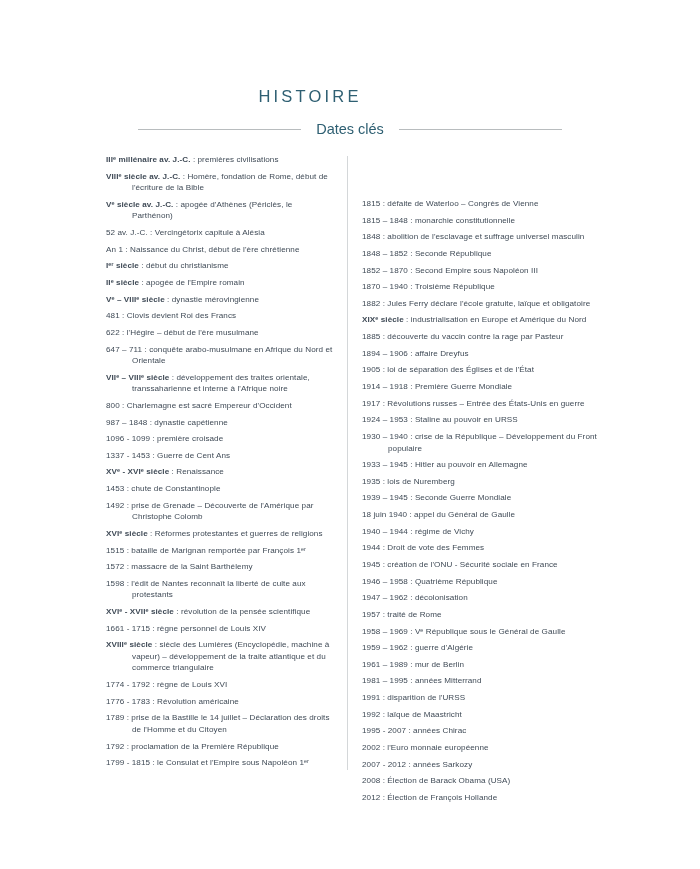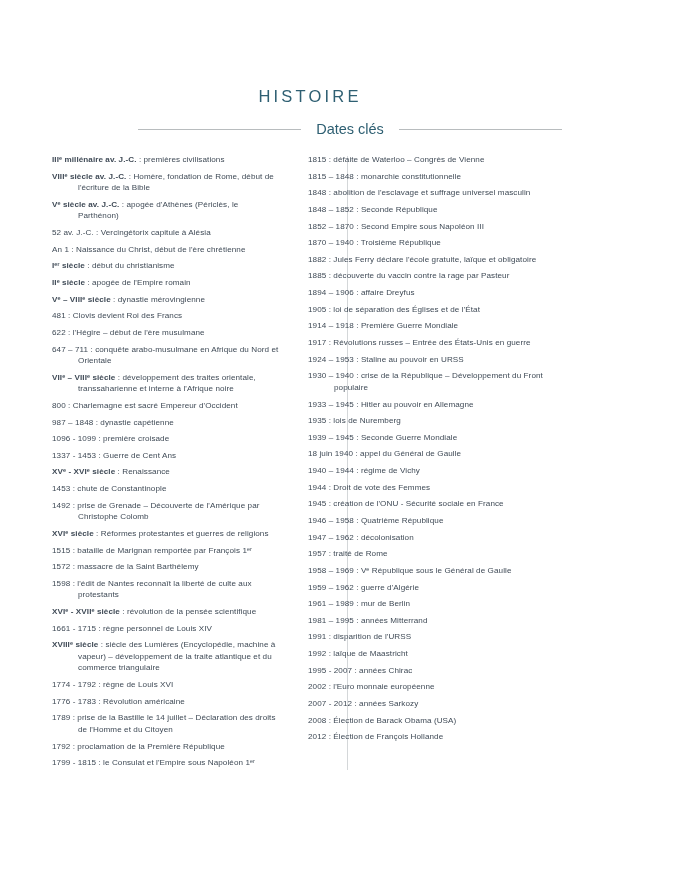--- a/index.html
+++ b/index.html
@@ -62,34 +62,35 @@
     left: 0;
     top: 154px;
     width: 700px;
     display: flex;
   }
   .col {
     box-sizing: border-box;
   }
   .col-left {
     width: 233px;
-    margin-left: 52px;
+    margin-left: 106px;
     padding-right: 4px;
   }
   .divider {
     position: absolute;
     left: 347px;
     top: 156px;
     width: 1px;
     height: 614px;
     background: #d4d7d9;
   }
   .col-right {
     width: 235px;
     margin-left: 23px;
+    margin-top: 44px;
   }
   .entry {
     display: block;
     color: #3f4a56;
     font-size: 8.1px;
     line-height: 11.55px;
     margin-bottom: 5.1px;
     text-indent: 0;
     padding-left: 26px;
     text-indent: -26px;
@@ -155,20 +156,21 @@
         <div class="entry"><span class="lead">1799 - 1815</span><span class="body"> : le Consulat et l'Empire sous Napoléon 1ᵉʳ</span></div>
       </div>
     <div class="col col-right" id="col-right">
         <div class="entry"><span class="lead">1815</span><span class="body"> : défaite de Waterloo – Congrès de Vienne</span></div>
         <div class="entry"><span class="lead">1815 – 1848</span><span class="body"> : monarchie constitutionnelle</span></div>
         <div class="entry"><span class="lead">1848</span><span class="body"> : abolition de l'esclavage et suffrage universel masculin</span></div>
         <div class="entry"><span class="lead">1848 – 1852</span><span class="body"> : Seconde République</span></div>
         <div class="entry"><span class="lead">1852 – 1870</span><span class="body"> : Second Empire sous Napoléon III</span></div>
         <div class="entry"><span class="lead">1870 – 1940</span><span class="body"> : Troisième République</span></div>
         <div class="entry"><span class="lead">1882</span><span class="body"> : Jules Ferry déclare l'école gratuite, laïque et obligatoire</span></div>
+        <div class="entry bold-lead"><span class="lead">XIXᵉ siècle</span><span class="body"> : industrialisation en Europe et Amérique du Nord</span></div>
         <div class="entry"><span class="lead">1885</span><span class="body"> : découverte du vaccin contre la rage par Pasteur</span></div>
         <div class="entry"><span class="lead">1894 – 1906</span><span class="body"> : affaire Dreyfus</span></div>
         <div class="entry"><span class="lead">1905</span><span class="body"> : loi de séparation des Églises et de l'État</span></div>
         <div class="entry"><span class="lead">1914 – 1918</span><span class="body"> : Première Guerre Mondiale</span></div>
         <div class="entry"><span class="lead">1917</span><span class="body"> : Révolutions russes – Entrée des États-Unis en guerre</span></div>
         <div class="entry"><span class="lead">1924 – 1953</span><span class="body"> : Staline au pouvoir en URSS</span></div>
         <div class="entry"><span class="lead">1930 – 1940</span><span class="body"> : crise de la République – Développement du Front populaire</span></div>
         <div class="entry"><span class="lead">1933 – 1945</span><span class="body"> : Hitler au pouvoir en Allemagne</span></div>
         <div class="entry"><span class="lead">1935</span><span class="body"> : lois de Nuremberg</span></div>
         <div class="entry"><span class="lead">1939 – 1945</span><span class="body"> : Seconde Guerre Mondiale</span></div>

